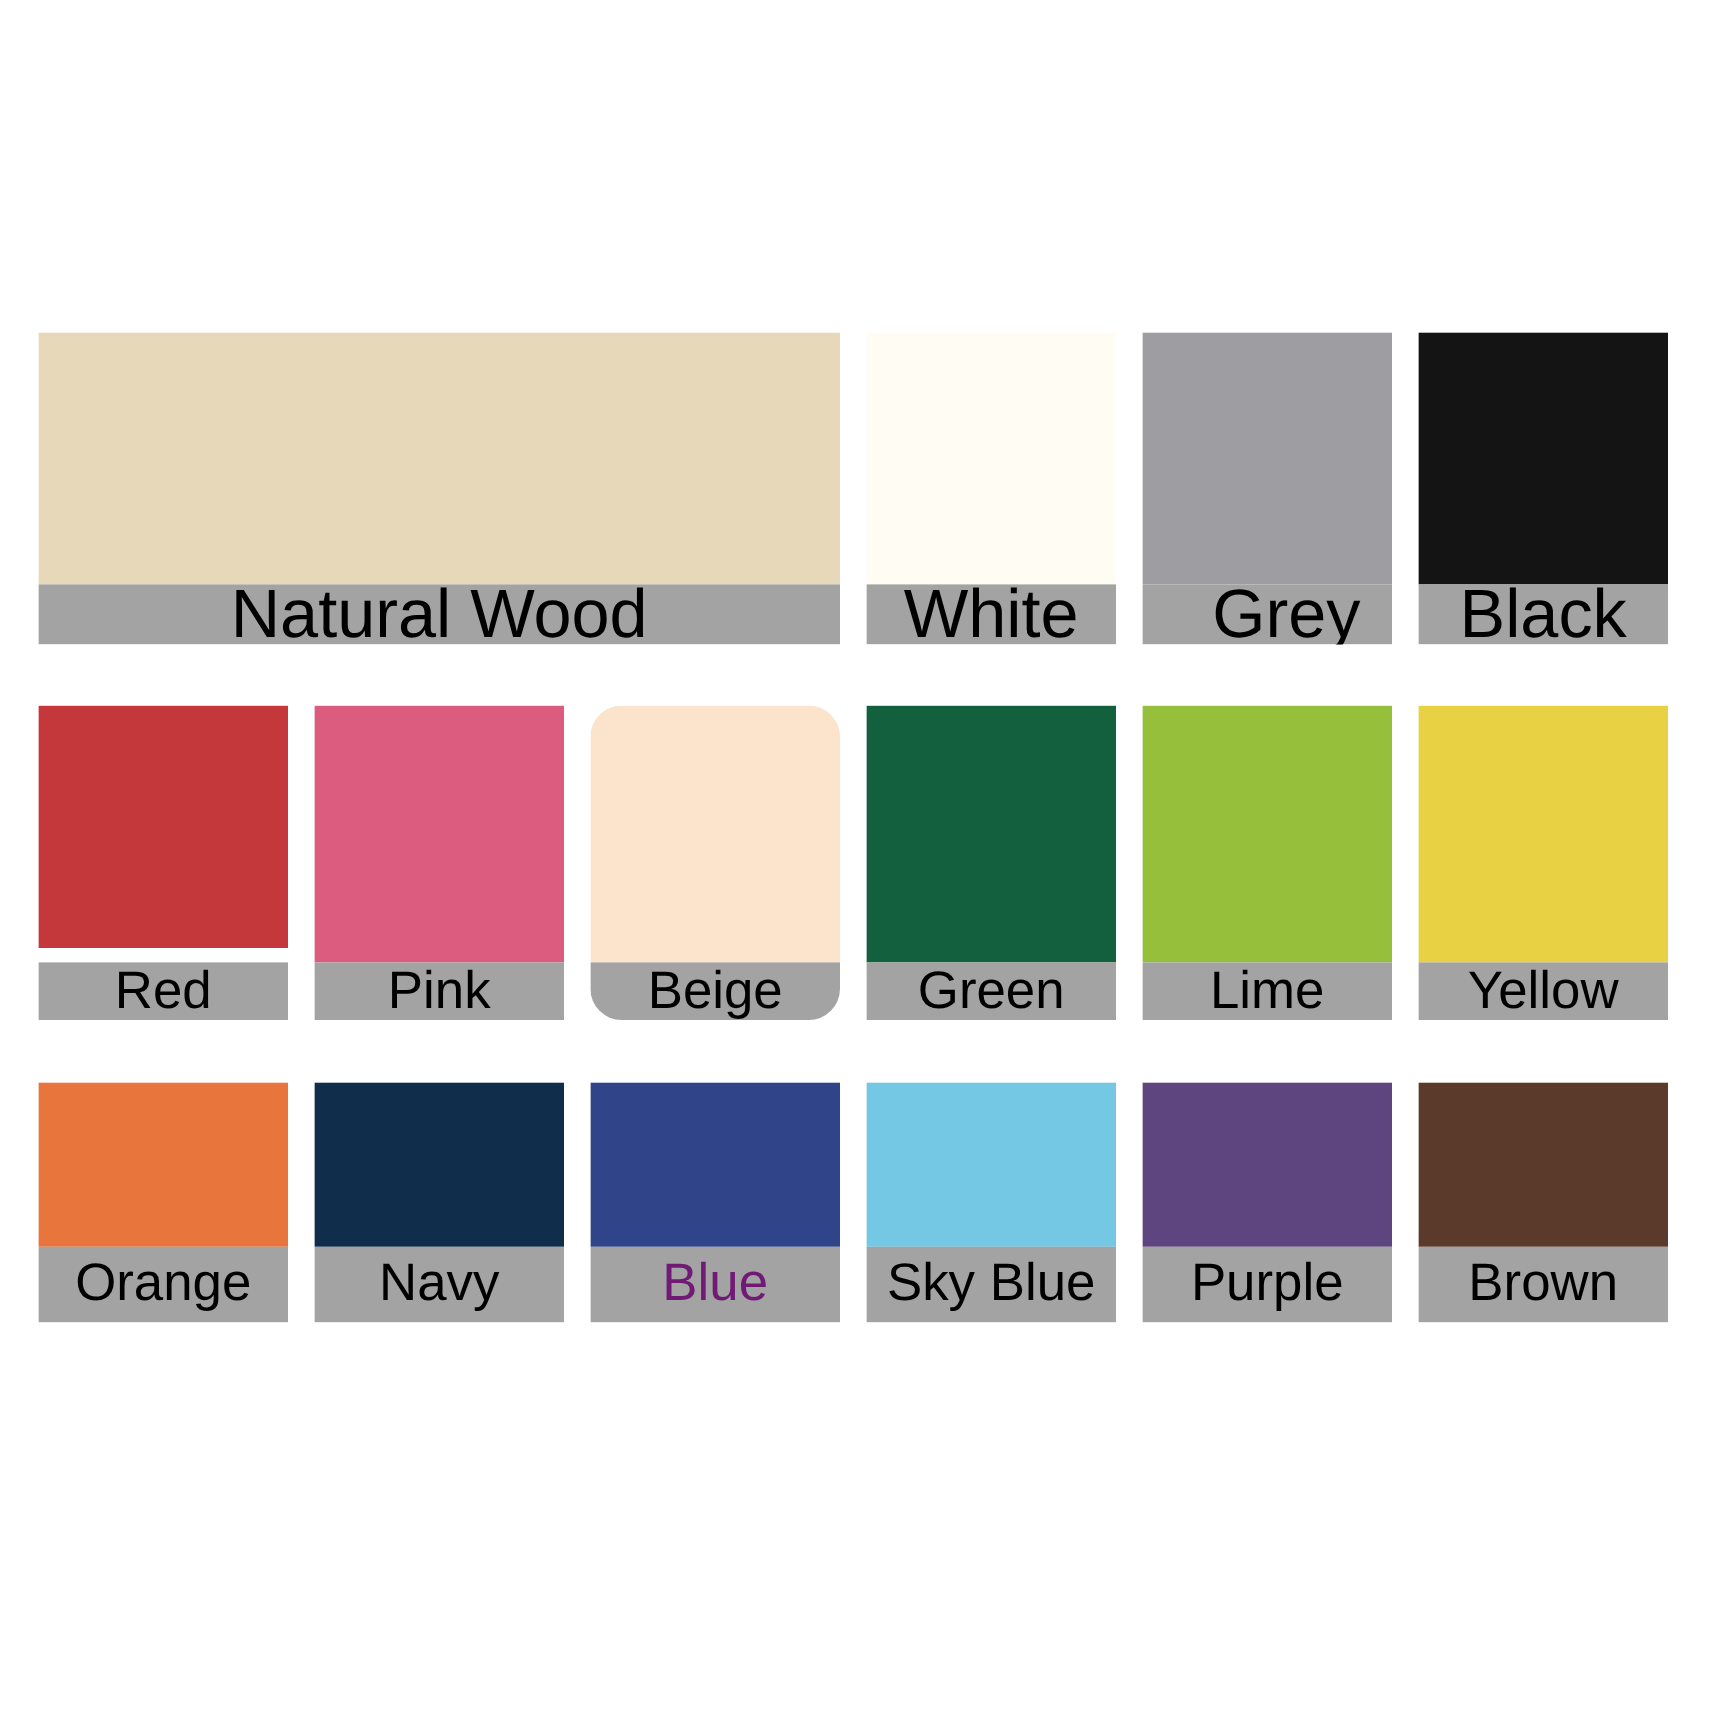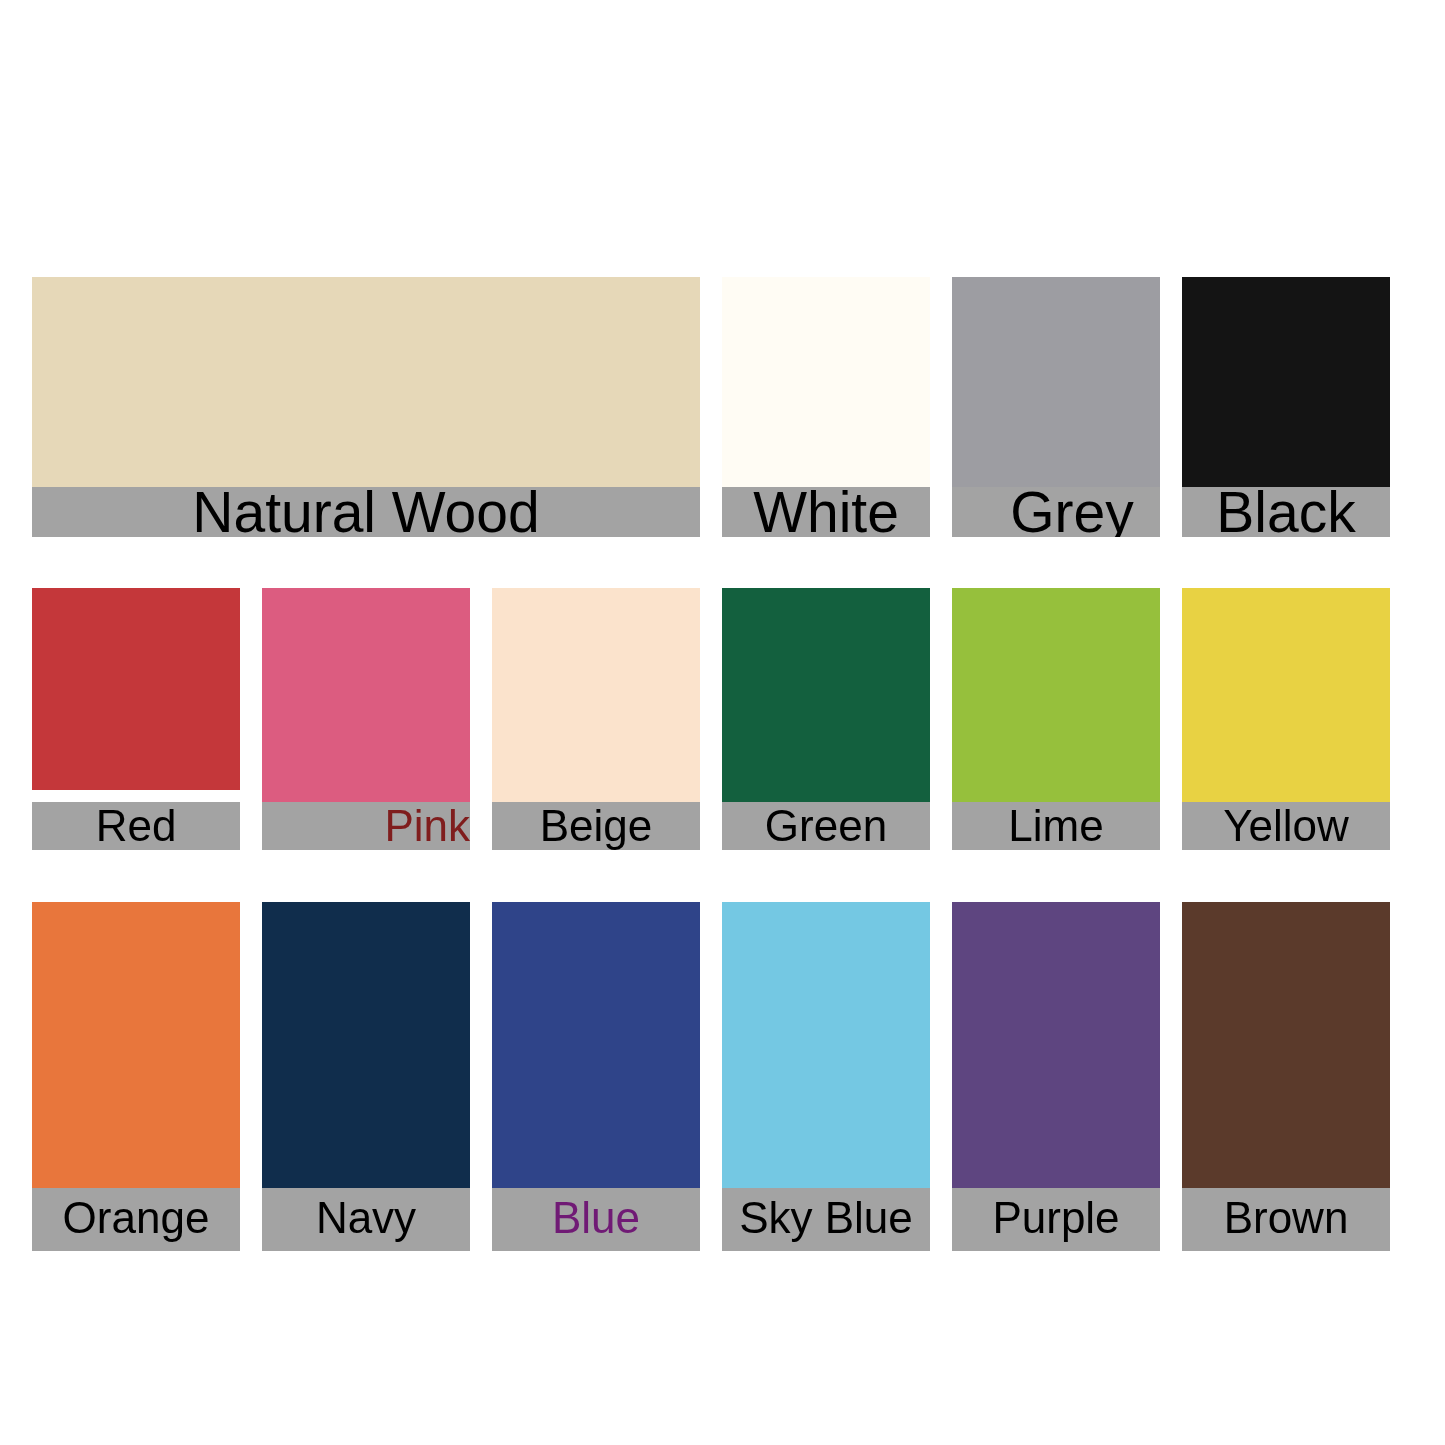--- a/index.html
+++ b/index.html
@@ -23,21 +23,21 @@
     left: 32px;
     top: 277px;
     width: 1381px;
   }
   .swatch-row {
     position: relative;
     width: 100%;
   }
   .swatch-row.row-1 { height: 260px; margin-bottom: 51px; }
   .swatch-row.row-2 { height: 262px; margin-bottom: 52px; }
-  .swatch-row.row-3 { height: 349px; }
+  .swatch-row.row-3 { height: 200px; }
 
   .swatch {
     position: absolute;
     top: 0;
     height: 100%;
     display: flex;
     flex-direction: column;
     justify-content: flex-end;
     overflow: hidden;
   }
@@ -98,23 +98,23 @@
       </div>
     </div>
 
     <div class="swatch-row row-2">
       <div class="swatch" style="left: 0px; width: 208px; gap: 12px;">
         <div class="swatch-color" style="background: rgb(196, 55, 58);"></div>
         <div class="swatch-label" style="background: rgb(163, 163, 163); color: rgb(0, 0, 0);">Red</div>
       </div>
       <div class="swatch" style="left: 230px; width: 208px;">
         <div class="swatch-color" style="background: rgb(220, 92, 128);"></div>
-        <div class="swatch-label" style="background: rgb(163, 163, 163); color: #7f1d1d; text-align: right;">Pink</div>
+        <div class="swatch-label" style="background: rgb(163, 163, 163); color: #000000;">Pink</div>
       </div>
-      <div class="swatch" style="left: 460px; width: 208px;">
+      <div class="swatch" style="left: 460px; width: 208px; border-radius: 26px;">
         <div class="swatch-color" style="background: rgb(251, 227, 204);"></div>
         <div class="swatch-label" style="background: rgb(163, 163, 163); color: rgb(0, 0, 0);">Beige</div>
       </div>
       <div class="swatch" style="left: 690px; width: 208px;">
         <div class="swatch-color" style="background: rgb(19, 96, 62);"></div>
         <div class="swatch-label" style="background: rgb(163, 163, 163); color: rgb(0, 0, 0);">Green</div>
       </div>
       <div class="swatch" style="left: 920px; width: 208px;">
         <div class="swatch-color" style="background: rgb(150, 192, 60);"></div>
         <div class="swatch-label" style="background: rgb(163, 163, 163); color: rgb(0, 0, 0);">Lime</div>

